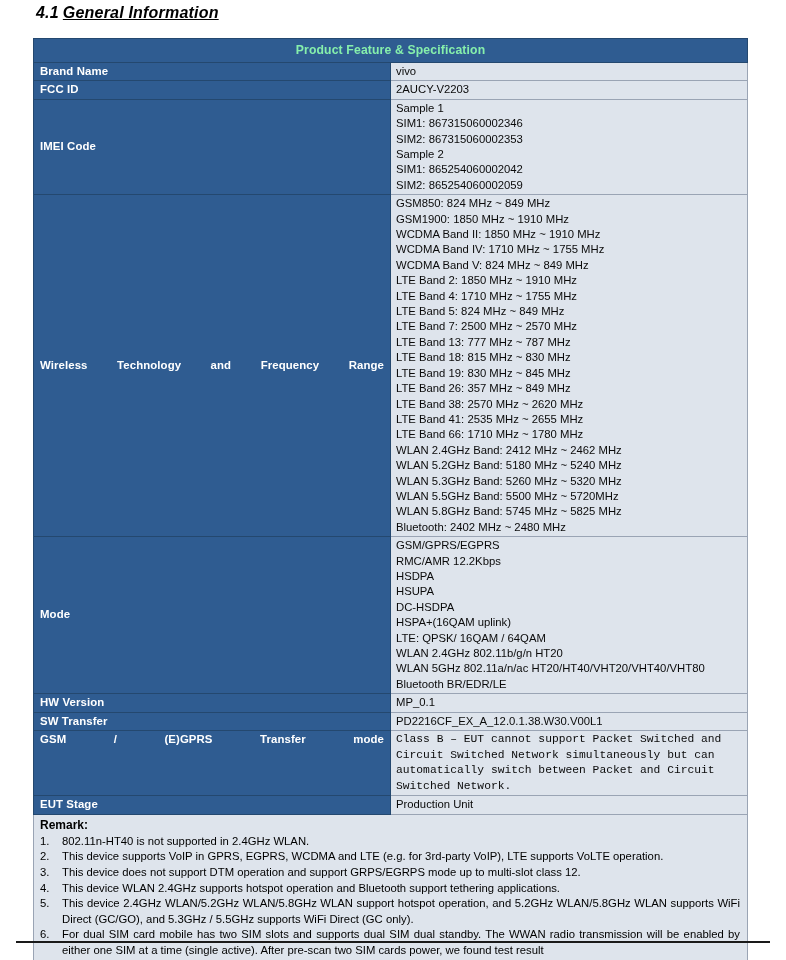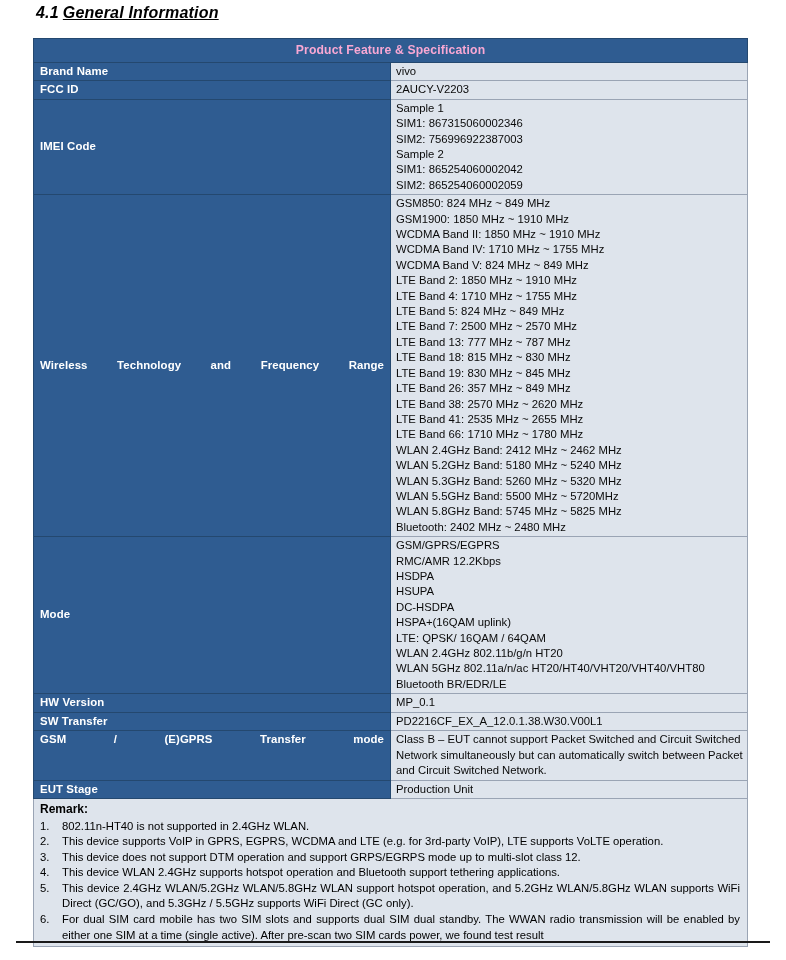--- a/index.html
+++ b/index.html
@@ -51,21 +51,21 @@
     font-size: 11.3px;
   }
   table.spec td, table.spec th {
     border: 1px solid #9aa4b4;
     vertical-align: top;
     padding: 1px 4px 1px 5px;
     line-height: 1.365;
   }
   .hdr {
     background: #2f5c91;
-    color: #f9a8d4;
+    color: #86efac;
     font-weight: bold;
     text-align: center;
     font-size: 12.2px;
     letter-spacing: .15px;
     padding: 3px 0 3px 0 !important;
     border: 1px solid #24486f !important;
   }
   .lbl {
     background: #2f5c91;
     color: #ffffff;
@@ -80,21 +80,21 @@
   .lbl.just {
     text-align: justify;
     text-align-last: justify;
     padding-right: 6px !important;
   }
   .val {
     background: #dee4ec;
     color: #0a0a0a;
   }
   .val .line { display: block; white-space: nowrap; }
-  .val .wrapline { display: block; }
+  .val .wrapline { display: block; font-family: Liberation Mono, monospace; }
 
   .remark-cell {
     background: #dee4ec;
     padding: 2px 7px 3px 6px !important;
   }
   .remark-title {
     font-weight: bold;
     font-size: 12px;
     margin-bottom: 1px;
   }
@@ -163,21 +163,21 @@
           <td class="lbl">FCC ID</td>
           <td class="val">
             <span class="line">2AUCY-V2203</span>
           </td>
         </tr>
         <tr>
           <td class="lbl mid">IMEI Code</td>
           <td class="val">
             <span class="line">Sample 1</span>
             <span class="line">SIM1: 867315060002346</span>
-            <span class="line">SIM2: 756996922387003</span>
+            <span class="line">SIM2: 867315060002353</span>
             <span class="line">Sample 2</span>
             <span class="line">SIM1: 865254060002042</span>
             <span class="line">SIM2: 865254060002059</span>
           </td>
         </tr>
         <tr>
           <td class="lbl mid just">Wireless Technology and Frequency Range</td>
           <td class="val">
             <span class="line">GSM850: 824 MHz ~ 849 MHz</span>
             <span class="line">GSM1900: 1850 MHz ~ 1910 MHz</span>

